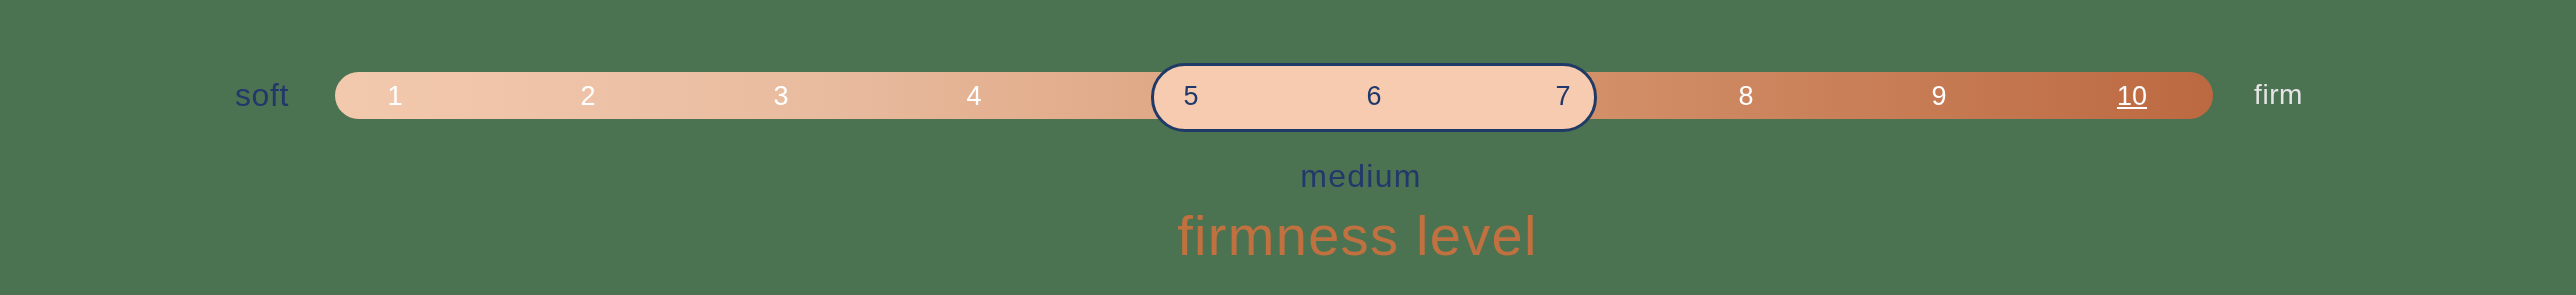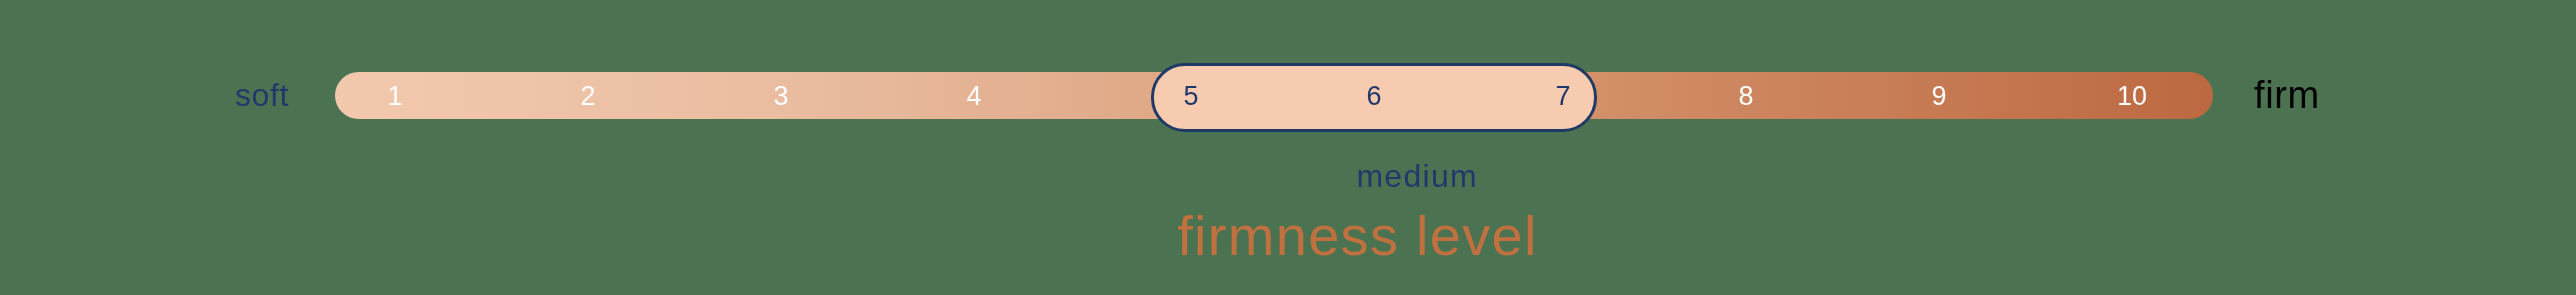--- a/index.html
+++ b/index.html
@@ -36,44 +36,44 @@
     width:52px;
     font-size:27px;
     line-height:27px;
     font-weight:300;
     text-align:center;
     color:#FFFFFF;
   }
   .num.in-range{color:#21386B;}
   .n1{left:369px;} .n2{left:562px;} .n3{left:755px;} .n4{left:948px;}
   .n5{left:1165px;} .n6{left:1348px;} .n7{left:1537px;}
-  .n8{left:1720px;} .n9{left:1913px;} .n10{left:2106px;}
+  .n8{left:1720px;} .n9{left:1913px;} .n10{left:2106px;text-decoration:underline;}
   
   .soft{
     position:absolute;
     left:162px; top:79px;
     width:127px;
     text-align:right;
     font-size:32px; line-height:32px;
     letter-spacing:0.6px;
     color:#21386B;
   }
   .firm{
     position:absolute;
     left:2254px; top:79px;
-    font-size:38px; line-height:32px;
+    font-size:28px; line-height:32px;
     letter-spacing:0.6px;
-    color:#000000;
+    color:#e5e5e5;
   }
   
   .medium{
     position:absolute;
     left:1244px; top:160px;
     width:234px;
-    text-align:right;
+    text-align:center;
     font-size:32px; line-height:32px;
     letter-spacing:1.3px;
     color:#21386B;
   }
   
   .title{
     position:absolute;
     left:1091px; top:208px;
     width:533px;
     text-align:center;

